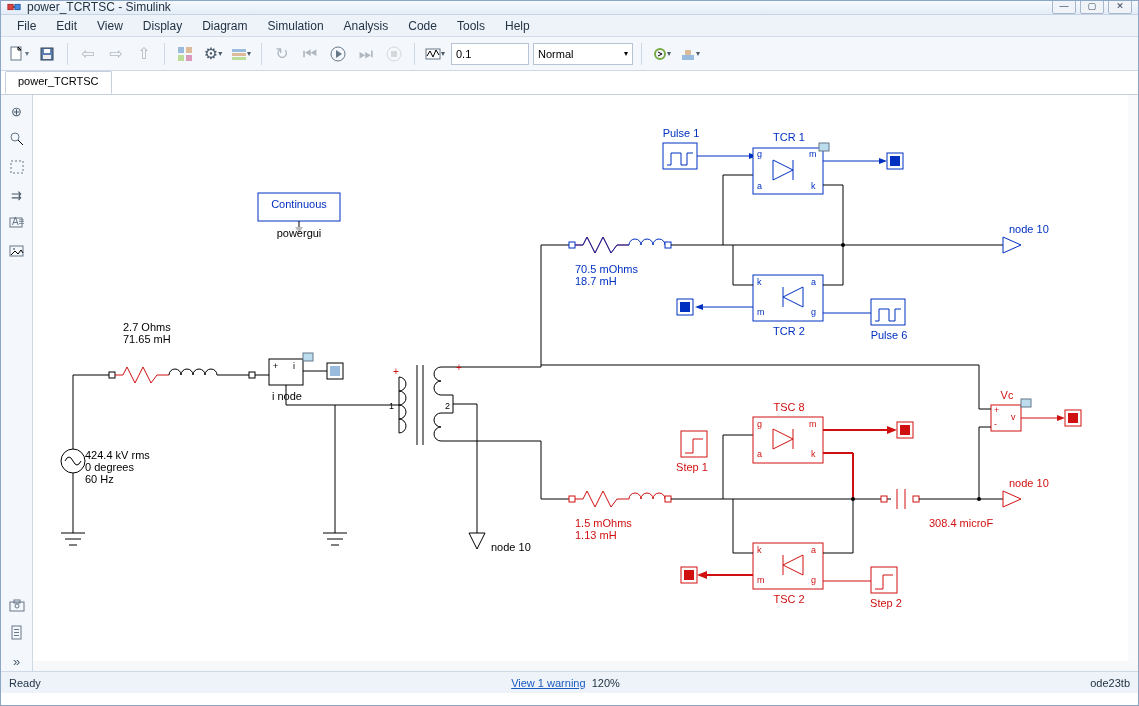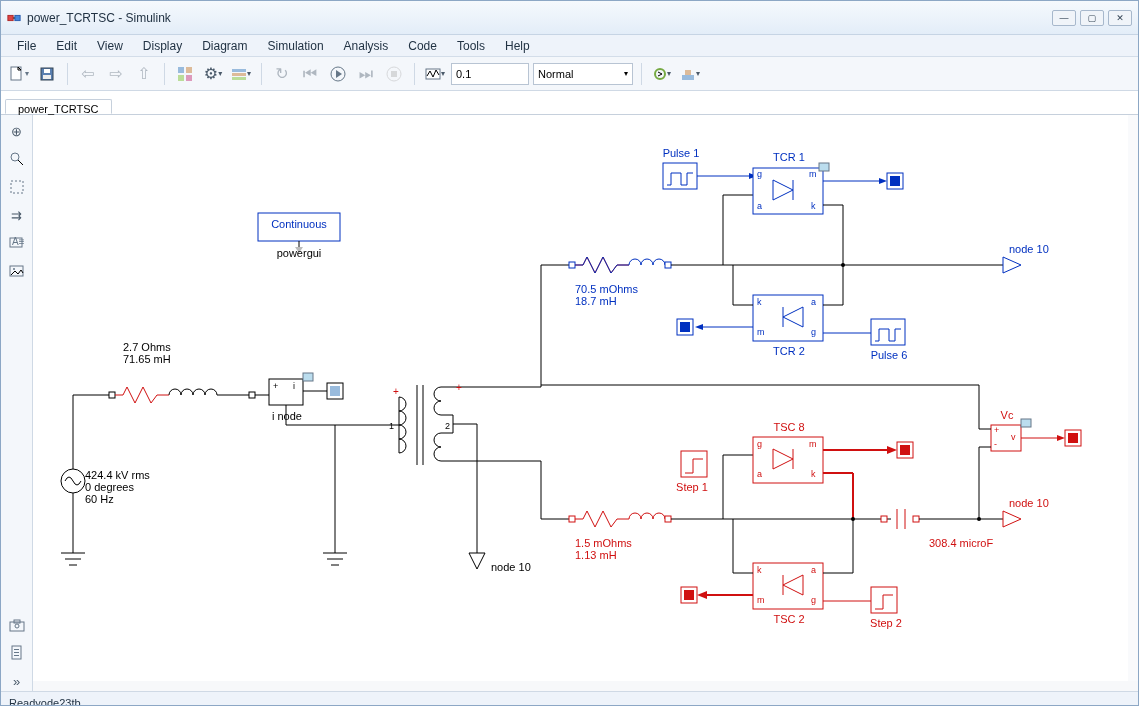--- a/index.html
+++ b/index.html
@@ -1,30 +1,30 @@
 <!DOCTYPE html>
 <html><head>
 <meta charset="utf-8">
 <style>
 * { box-sizing: border-box; margin: 0; padding: 0; font-family: "Segoe UI", Arial, sans-serif; }
 body { background: #fff; width: 1139px; height: 706px; overflow: hidden; border: 1px solid #8ca7c5; }
-.titlebar { height: 34px; background: linear-gradient(#f5f9fd,#e3edf8); border-bottom: 1px solid #c6d4e4; display: flex; align-items: center; padding: 0 6px; font-size: 12px; color: #234; }
+.titlebar { height: 14px; background: linear-gradient(#f5f9fd,#e3edf8); border-bottom: 1px solid #c6d4e4; display: flex; align-items: flex-end; padding: 0 6px; font-size: 12px; color: #234; }
 .titlebar .icon { width: 14px; height: 14px; margin-right: 6px; }
 .titlebar .spacer { flex: 1; }
 .winbtn { width: 24px; height: 16px; border: 1px solid #a7b8cc; margin-left: 4px; background: #f0f4f9; border-radius: 2px; display:flex; align-items:center; justify-content:center; font-size:9px; color:#345; }
 .menubar { height: 22px; background: #eef3fa; display: flex; align-items: center; padding: 0 6px; font-size: 12px; color: #234; border-bottom: 1px solid #d3dde9; }
 .menubar span { padding: 2px 10px; cursor: default; }
 .toolbar { height: 34px; background: #f4f7fb; border-bottom: 1px solid #cfd9e5; display: flex; align-items: center; padding: 0 6px; gap: 4px; }
 .tb-btn { width: 24px; height: 24px; border: 1px solid transparent; display:flex; align-items:center; justify-content:center; color:#4a5a6a; border-radius:2px; }
 .tb-btn.dis { opacity: .4; }
 .tb-sep { width: 1px; height: 22px; background: #cfd9e5; margin: 0 4px; }
 .tb-input { width: 78px; height: 22px; border: 1px solid #b8c4d3; font-size: 11px; padding: 0 4px; background:#fff; }
 .tb-select { width: 100px; height: 22px; border: 1px solid #b8c4d3; font-size: 11px; padding: 0 4px; background:#fff; display:flex; align-items:center; justify-content:space-between; }
 .tabbar { height: 24px; background: #fff; border-bottom: 1px solid #c6d0dc; display:flex; }
-.tab { padding: 3px 12px; font-size: 11px; border: 1px solid #c6d0dc; border-bottom: 1px solid #fff; background: #fff; margin-left: 4px; margin-top: 8px; border-radius: 2px 2px 0 0; }
+.tab { padding: 3px 12px; font-size: 11px; border: 1px solid #c6d0dc; border-bottom: 1px solid #fff; background: #fff; margin-left: 4px; margin-top: 0; border-radius: 2px 2px 0 0; }
 .workspace { display: flex; height: 576px; }
 .vtoolbar { width: 32px; background: #f4f7fb; border-right: 1px solid #cfd9e5; display:flex; flex-direction:column; align-items:center; padding-top:6px; gap:8px; }
 .vt-btn { width:20px; height:20px; color:#4a5a6a; display:flex; align-items:center; justify-content:center; font-size:13px; }
 .canvas { flex: 1; position: relative; background: #fff; overflow: hidden; }
 .statusbar { height: 22px; background: #eef3fa; border-top: 1px solid #cfd9e5; display:flex; align-items:center; font-size:11px; padding:0 8px; color:#234; }
 .statusbar .center { flex:1; text-align:center; }
 .statusbar .center a { color: #1a5bc0; text-decoration: underline; }
 .statusbar .right { }
 .lbl { position:absolute; font-size:11px; white-space: pre; text-align:center; }
 .blue { color:#0030c0; border-color:#0030c0; }
@@ -437,14 +437,18 @@
     <div class="lbl red" style="left:778px;top:480px;font-size:9px">g</div>
 
     <div class="lbl red" style="left:961px;top:310px;font-size:9px">+</div>
     <div class="lbl red" style="left:961px;top:324px;font-size:9px">-</div>
     <div class="lbl red" style="left:978px;top:317px;font-size:9px">v</div>
   </div>
 </div>
 
 <div class="statusbar">
   <span>Ready</span>
+  <span class="center">
+    <a>View 1 warning</a>
+    &nbsp;<span>120%</span>
+  </span>
   <span class="right">ode23tb</span>
 </div>
 
 </body></html>

